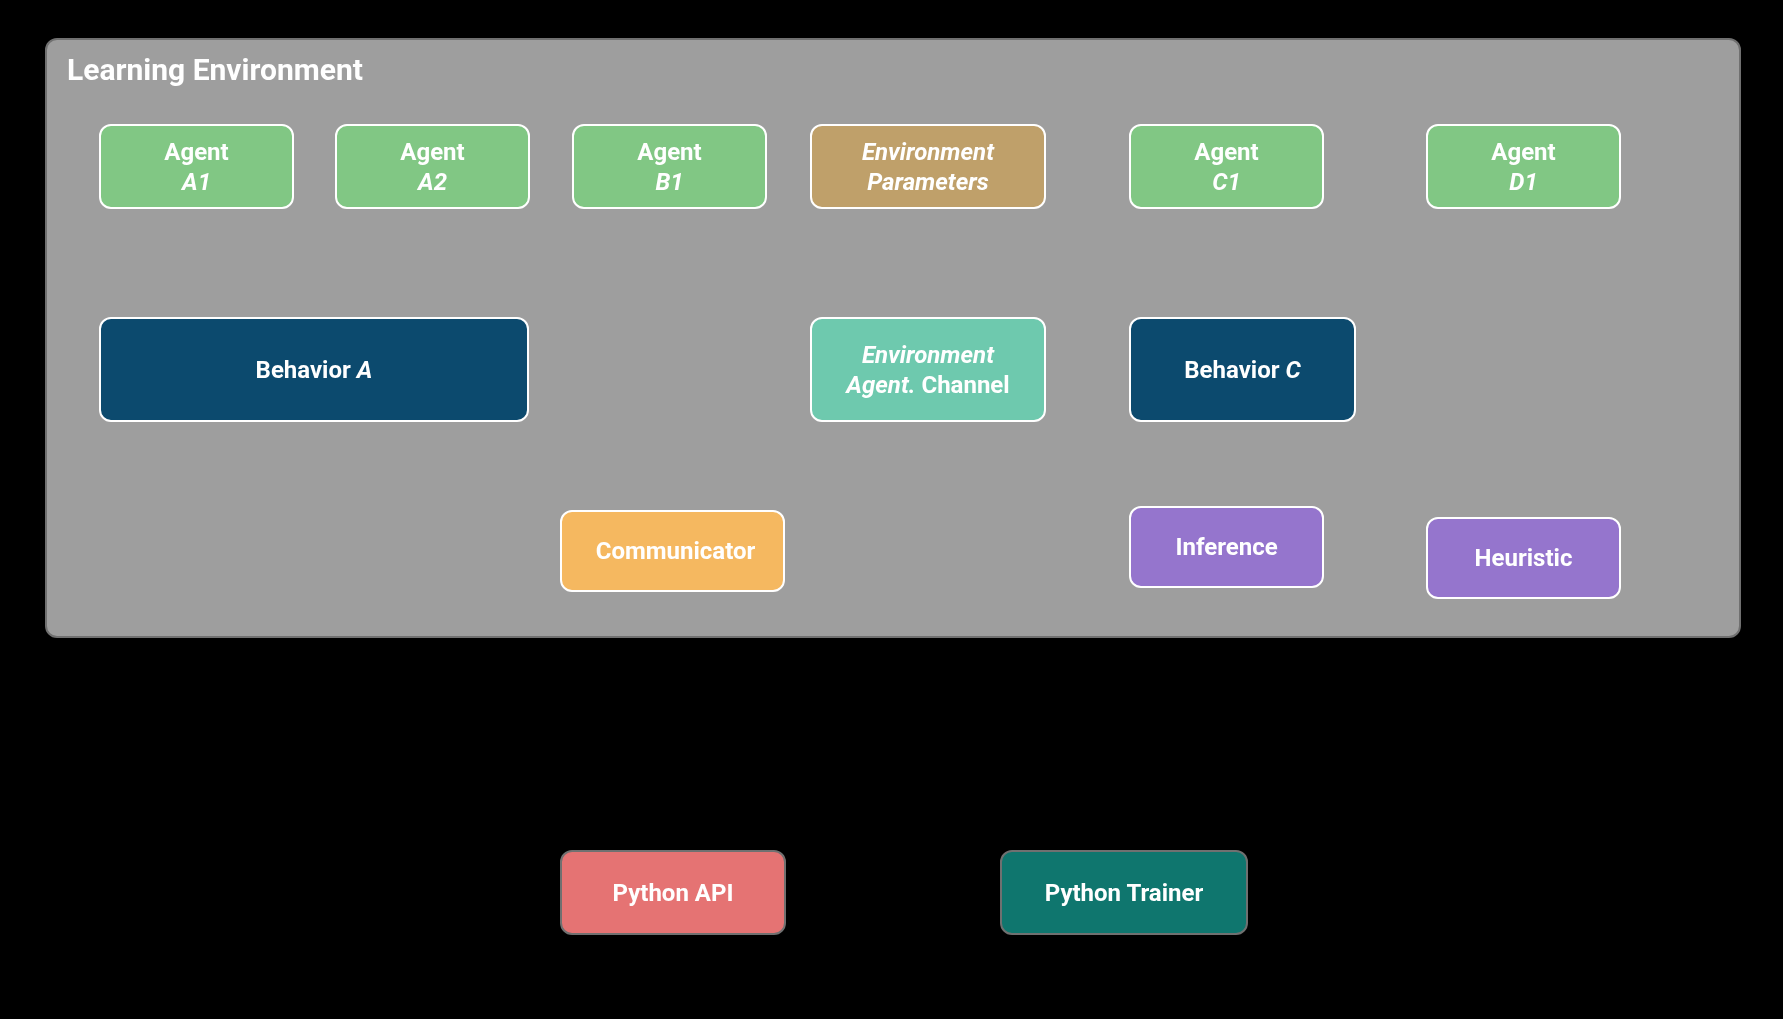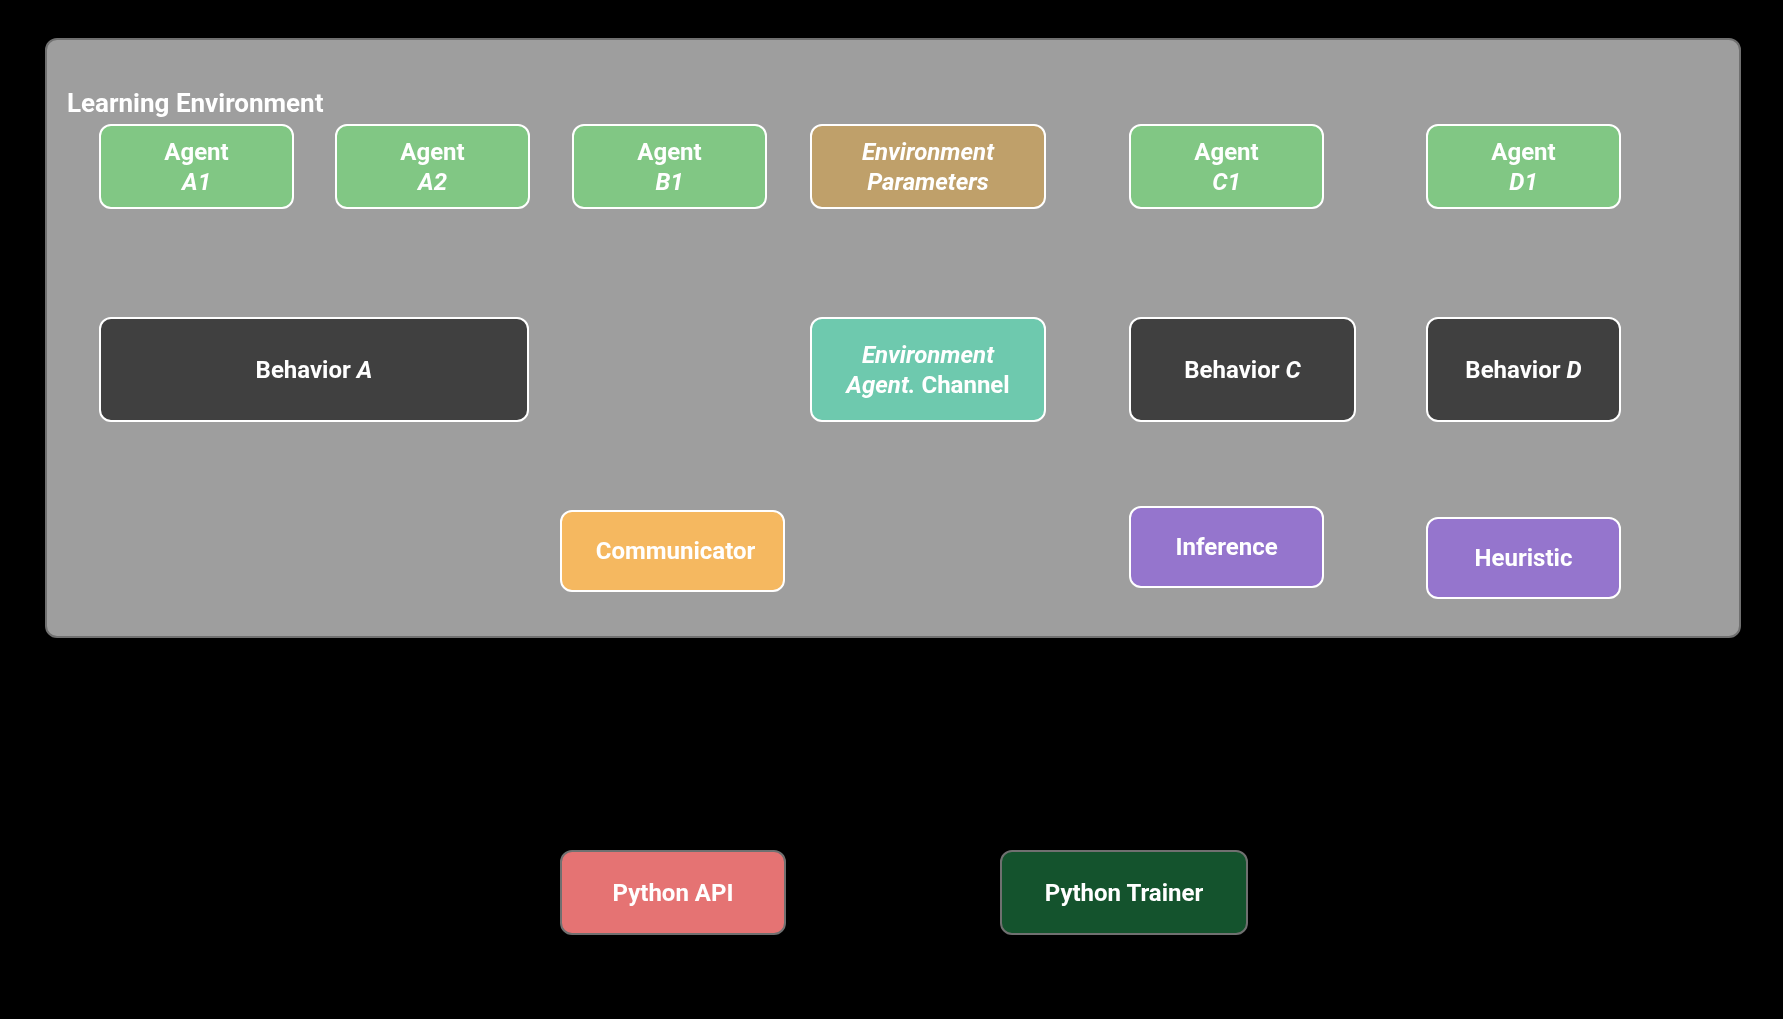--- a/index.html
+++ b/index.html
@@ -24,48 +24,47 @@
     height: 600px;
     background: #9e9e9e;
     border: 2px solid #707070;
     border-radius: 12px;
     box-sizing: border-box;
   }
   .env-title {
     position: absolute;
     left: 20px;
     top: 12px;
-    font-size: 26px;
+    font-size: 30px;
     font-weight: 700;
     color: #fff;
-    margin-top: 36px;
   }
   .node {
     position: absolute;
     border-radius: 12px;
     border: 2px solid #fff;
     box-sizing: border-box;
     display: flex;
     align-items: center;
     justify-content: center;
     text-align: center;
     color: #fff;
     font-weight: 700;
     font-size: 24px;
     line-height: 1.25;
     padding: 4px 10px;
   }
   .node.green  { background: #81c784; }
-  .node.blue   { background: #404040; }
+  .node.blue   { background: #0c4a6e; }
   .node.tan    { background: #bfa06a; }
   .node.teal   { background: #6ec9ae; }
   .node.orange { background: #f5b860; }
   .node.purple { background: #9575cd; }
   .node.red    { background: #e57373; border-color:#707070; }
-  .node.yellow { background: #14532d; border-color:#707070; }
+  .node.yellow { background: #0f766e; border-color:#707070; }
   .node .label { white-space: pre-line; }
   .node .label i { font-style: italic; }
 
   svg.wires {
     position: absolute;
     left: 0; top: 0;
     width: 1783px; height: 1019px;
     pointer-events: none;
   }
 </style>
@@ -153,23 +152,20 @@
 
   <div class="node blue" style="left:99px; top:317px; width:430px; height:105px;">
     <span class="label"><span>Behavior </span><i>A</i></span>
   </div>
   <div class="node teal" style="left:810px; top:317px; width:236px; height:105px;">
     <span class="label"><i>Environment</i><br><i>Agent.</i><span> Channel</span></span>
   </div>
   <div class="node blue" style="left:1129px; top:317px; width:227px; height:105px;">
     <span class="label"><span>Behavior </span><i>C</i></span>
   </div>
-  <div class="node blue" style="left:1426px; top:317px; width:195px; height:105px;">
-    <span class="label"><span>Behavior </span><i>D</i></span>
-  </div>
 
   <div class="node orange" style="left:560px; top:510px; width:225px; height:82px;padding-left:16px;">
     <span class="label">Communicator</span>
   </div>
   <div class="node purple" style="left:1129px; top:506px; width:195px; height:82px;">
     <span class="label">Inference</span>
   </div>
   <div class="node purple" style="left:1426px; top:517px; width:195px; height:82px;">
     <span class="label">Heuristic</span>
   </div>

